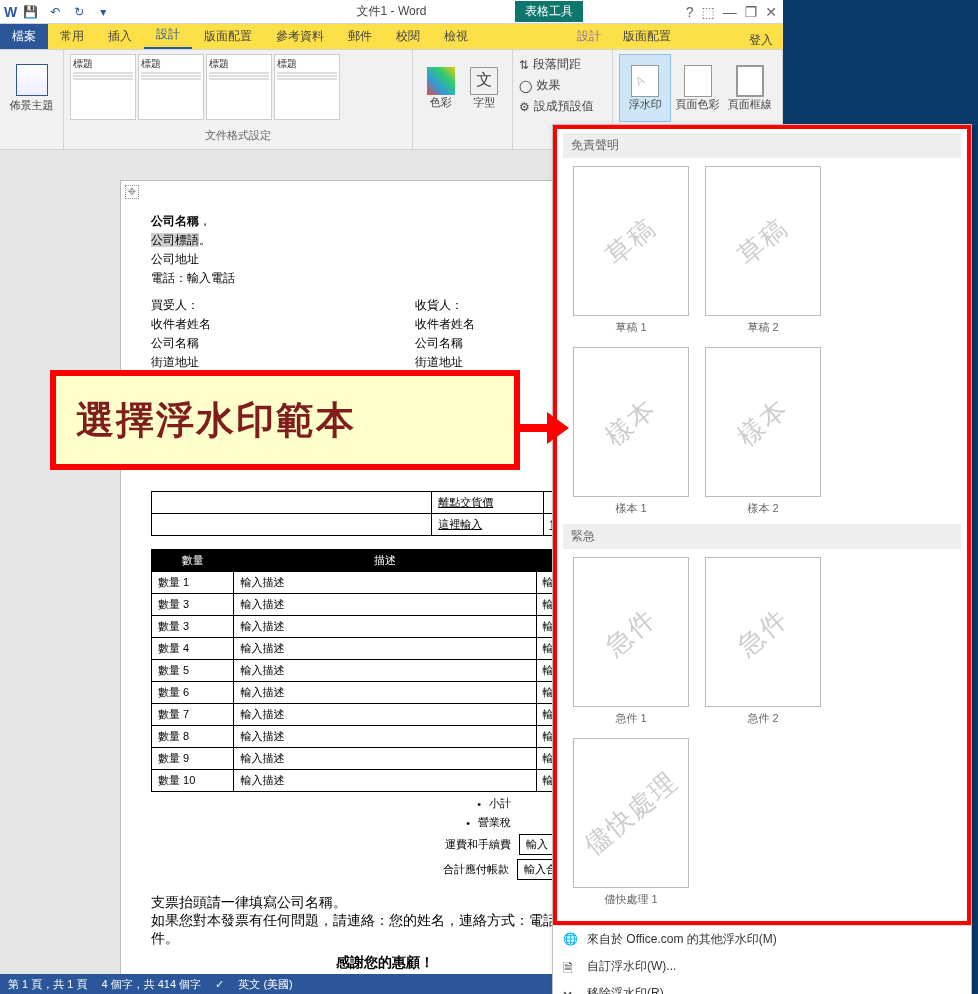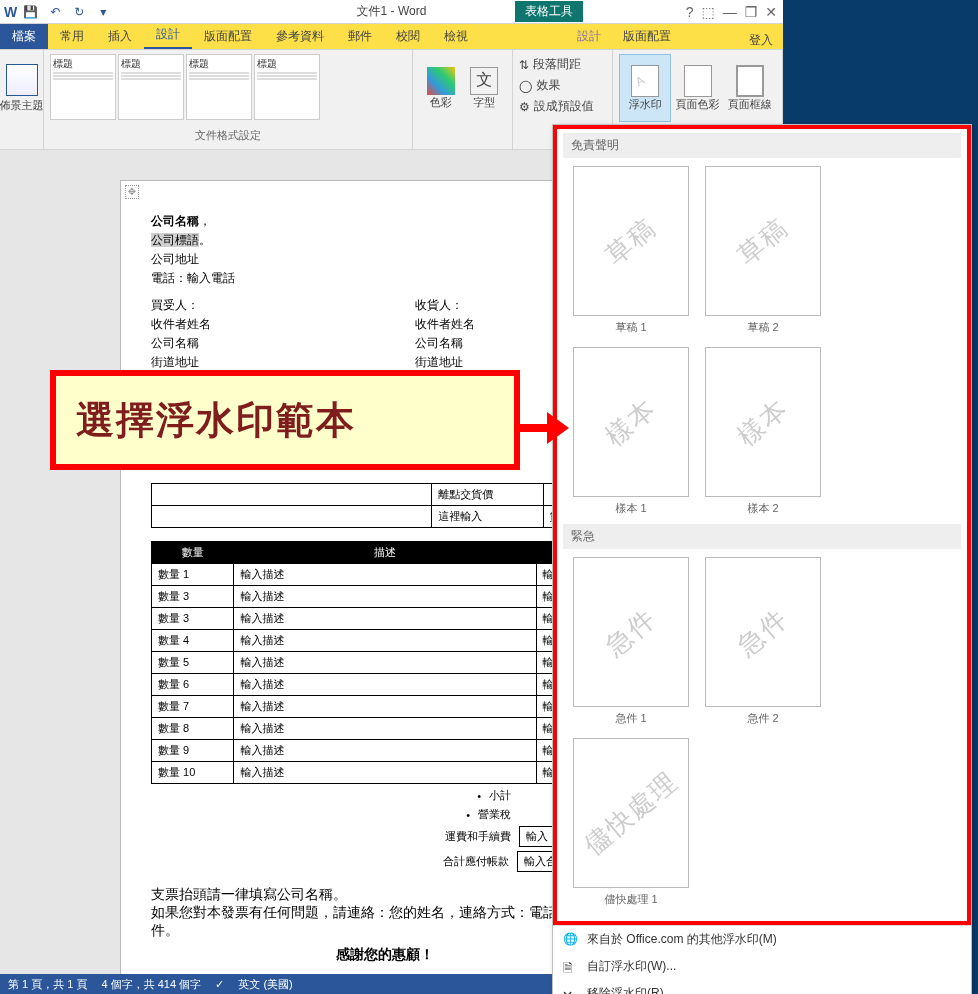--- a/index.html
+++ b/index.html
@@ -98,21 +98,21 @@
     <div class="tab">參考資料</div>
     <div class="tab">郵件</div>
     <div class="tab">校閱</div>
     <div class="tab">檢視</div>
     <div class="tab tools-design">設計</div>
     <div class="tab tools-layout">版面配置</div>
     <div class="login-tab">登入</div>
   </div>
 
   <div class="ribbon">
-    <div class="ribbon-group" style="width:44px; align-items:center;">
+    <div class="ribbon-group" style="width:64px; align-items:center;">
       <div class="ribbon-large-btn">
         <div class="ribbon-icon-box" style="background:linear-gradient(#fff,#eef);"></div>
         <span>佈景主題</span>
       </div>
     </div>
     <div class="ribbon-group" style="flex:1;">
       <div class="theme-gallery">
         <div class="theme-item">
             <div class="tt">標題</div>
             <div class="theme-lines"></div>
@@ -203,21 +203,21 @@
         <div class="doc-col">
           <div class="doc-line">收貨人：</div>
           <div class="doc-line">收件者姓名</div>
           <div class="doc-line">公司名稱</div>
           <div class="doc-line">街道地址</div>
         </div>
       </div>
 
       <div style="height:110px;"></div>
 
-      <table class="itemtable" style="margin-top:0;">
+      <table class="itemtable" style="margin-top:8px;text-decoration:underline;">
         <tbody>
             <tr>
               <td style="width:60%;"></td>
               <td>離點交貨價</td>
               <td></td>
             </tr>
         <tr>
               <td></td>
               <td>這裡輸入</td>
               <td>貨到付</td>

